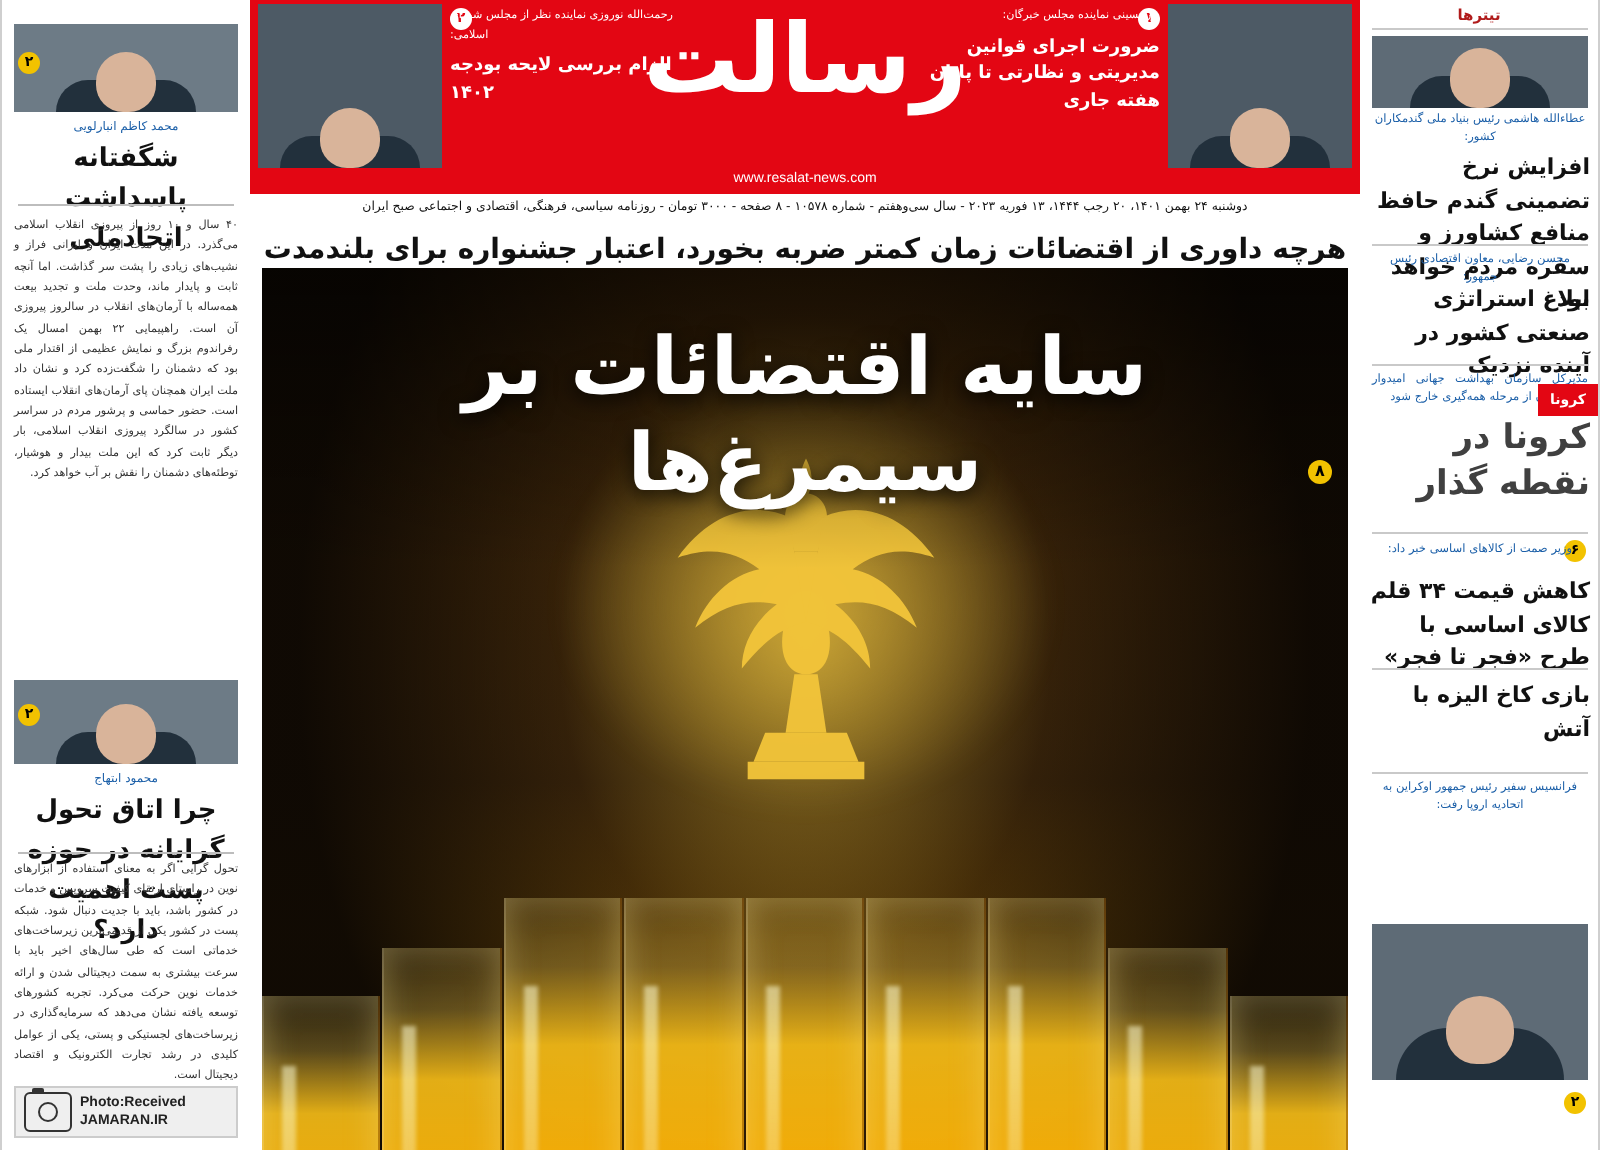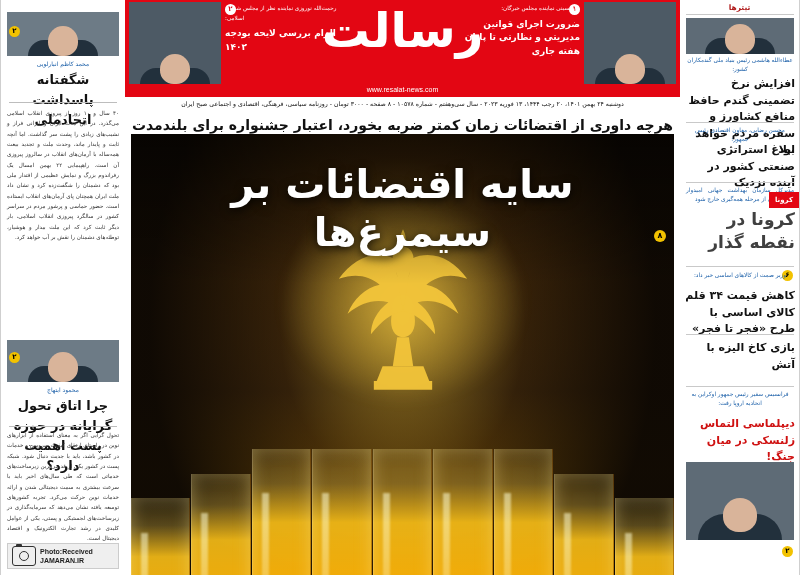--- a/index.html
+++ b/index.html
@@ -560,21 +560,20 @@
 
     <div class="rc-num" style="right:6px; top:270px;">۶</div>
     <div class="rc-kicker" style="top:271px;">وزیر صمت از کالاهای اساسی خبر داد:</div>
     <div class="rc-head" style="top:288px;">کاهش قیمت ۳۴ قلم کالای اساسی با طرح «فجر تا فجر»</div>
     <div class="rc-rule" style="top:334px;"></div>
 
     <div class="rc-head" style="top:340px;">بازی کاخ الیزه با آتش</div>
     <div class="rc-rule" style="top:386px;"></div>
 
     <div class="rc-kicker" style="top:390px;">فرانسیس سفیر رئیس جمهور اوکراین به اتحادیه اروپا رفت:</div>
-    <div class="rc-head red" style="top:416px;">دیپلماسی التماس زلنسکی در میان جنگ!</div>
     <div class="rc-photo" style="top:462px; height:78px;">
       <div class="photo-body" style="width:84px;height:26px;"></div>
       <div class="photo-face" style="width:34px;height:34px;bottom:8px;"></div>
     </div>
     <div class="rc-num" style="right:6px; top:546px;">۲</div>
   </div>
 
 </div>
 
 </body></html>

